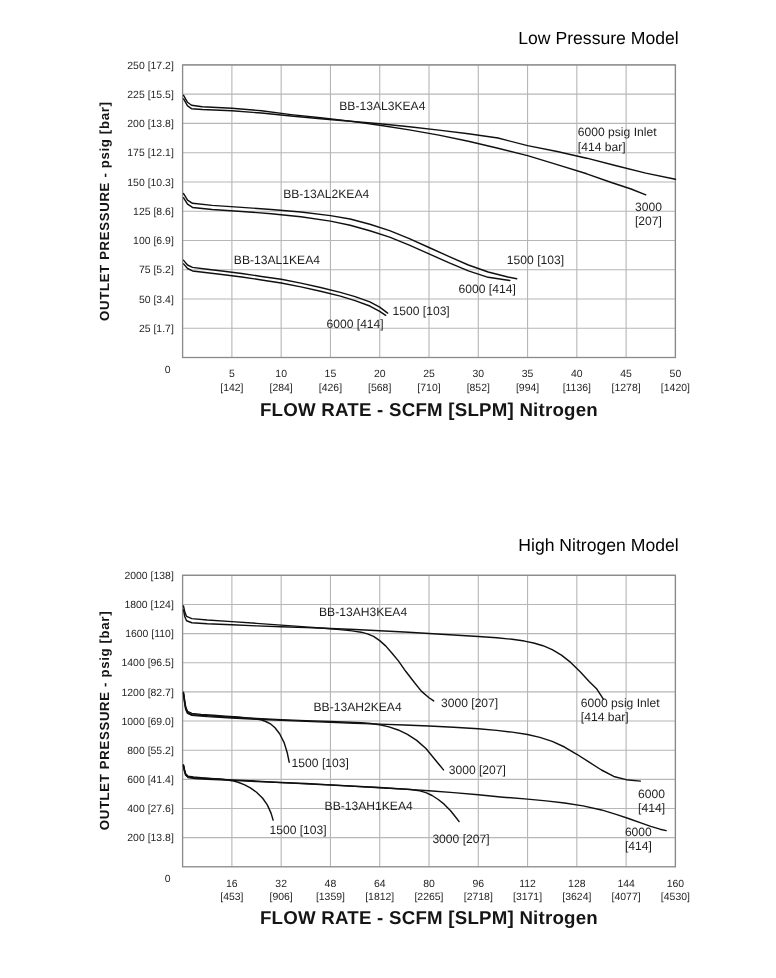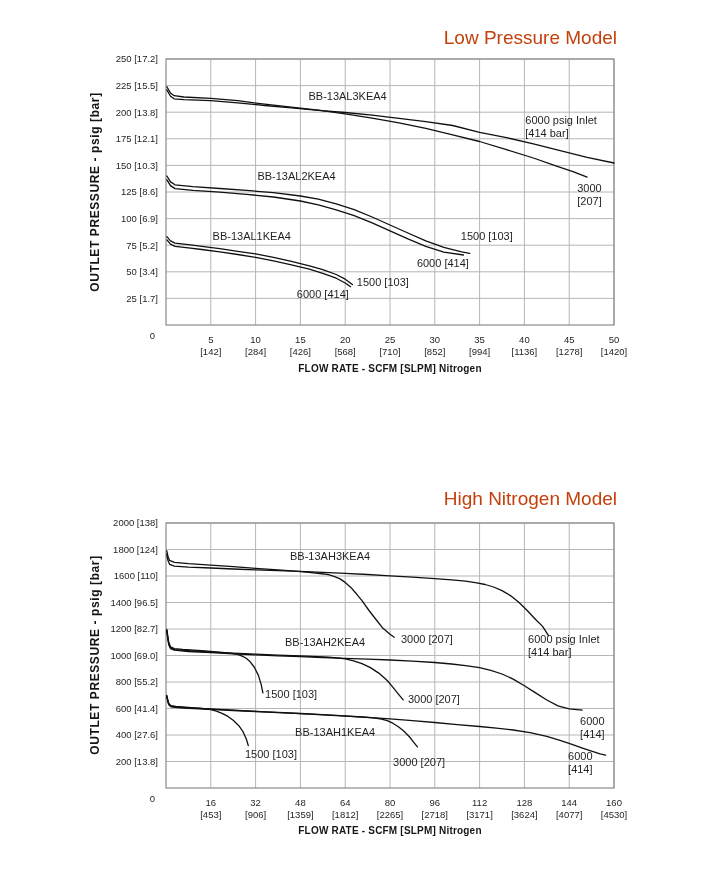--- a/index.html
+++ b/index.html
@@ -1,22 +1,22 @@
 <!DOCTYPE html>
 <html><head>
 <meta charset="utf-8">
 <style>
   html,body{margin:0;padding:0;background:#ffffff;}
   .page{position:relative;width:705px;height:889px;background:#ffffff;
         font-family:"Liberation Sans",sans-serif;overflow:hidden;}
   #chart-canvas{position:absolute;left:0;top:0;}
   .chart-title{position:absolute;left:420px;width:197px;text-align:right;
-        font-size:19px;color:#c2410c;white-space:nowrap;}
+        font-size:16px;color:#000000;white-space:nowrap;}
   .x-axis-title{position:absolute;left:166px;width:448px;text-align:center;
-        font-weight:bold;font-size:10px;color:#151515;letter-spacing:0.2px;}
+        font-weight:bold;font-size:17px;color:#151515;letter-spacing:0.2px;}
   .y-axis-title{position:absolute;left:88px;width:266px;text-align:center;
         font-weight:bold;font-size:12px;color:#151515;letter-spacing:0.6px;
         transform:rotate(-90deg);transform-origin:0 0;white-space:nowrap;}
 </style>
 </head>
 <body>
 
 <div class="page">
   <svg id="chart-canvas" width="705" height="889" viewBox="0 0 705 889" xmlns="http://www.w3.org/2000/svg">
       <line x1="210.8" y1="59" x2="210.8" y2="325" stroke="#b6b6b6" stroke-width="1"></line>

